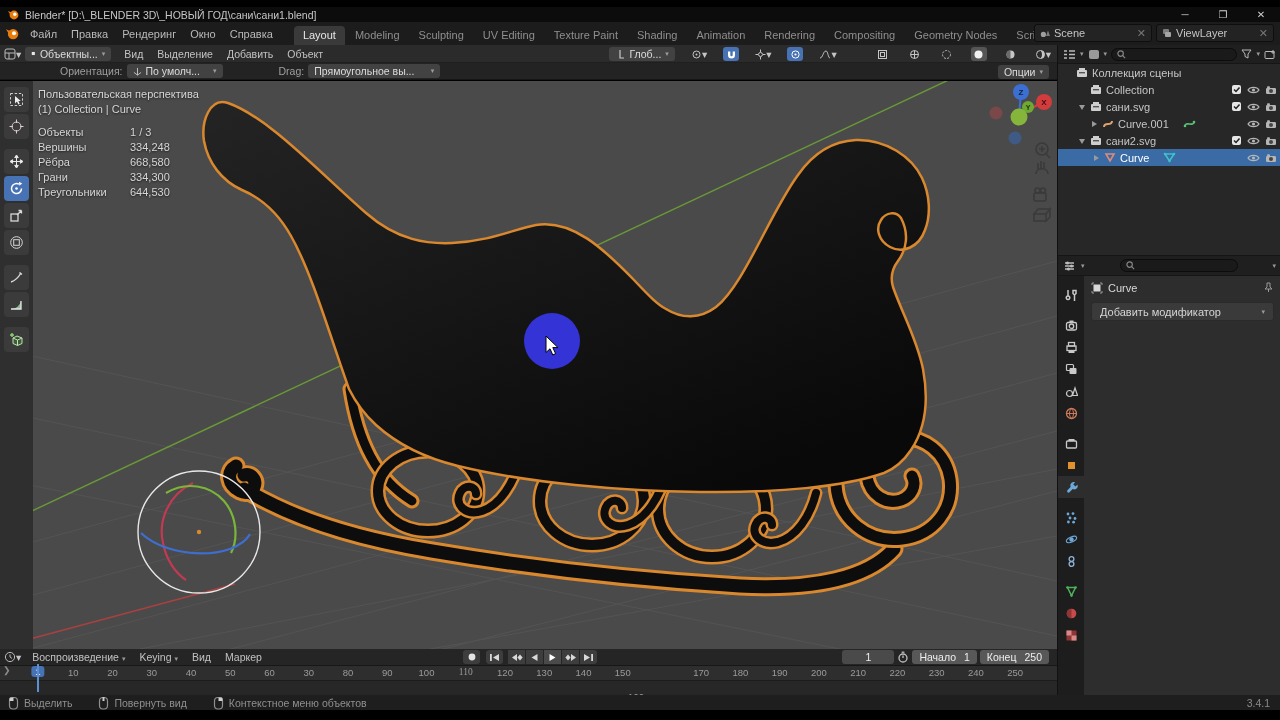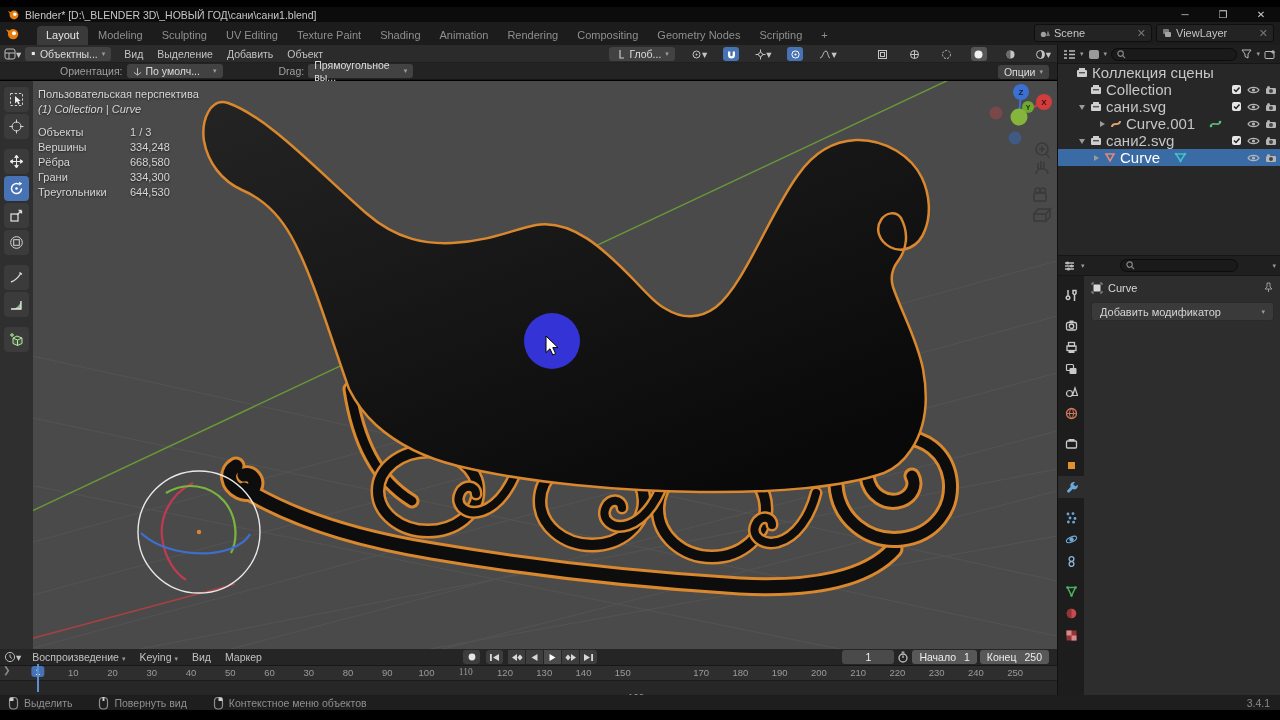--- a/index.html
+++ b/index.html
@@ -34,36 +34,36 @@
   .dd .car { font-size:7px; color:#9c9c9c; }
   .hbtn { display:flex; align-items:center; justify-content:center; height:14px; min-width:16px; border-radius:3px; color:#c5c5c5; }
   .hbtn.blue { background:#4772b3; color:#fff; }
   .lbl { color:#9f9f9f; margin:0 4px 0 10px; }
   #vp-header-right { position:absolute; right:6px; top:2px; display:flex; gap:16px; align-items:center; }
   #options-btn { position:absolute; right:8px; top:2px; }
 
   
   #viewport { position:absolute; left:0; top:36px; width:1057px; height:568px; background:#4a4a4b; overflow:hidden; }
   #stats { position:absolute; left:38px; top:6px; color:#d6d6d6; font-size:11px; line-height:15px; text-shadow:0 1px 2px rgba(0,0,0,.6); }
-  #stats .dim { margin-bottom:8px;font-style:italic; }
+  #stats .dim { margin-bottom:8px; }
   .stat-row { display:flex; }
   .stat-row .sl { width:92px; }
 
   
   #toolbar { position:absolute; left:0; top:36px; width:33px; height:568px; background:#2f2f2f; padding-top:4px; }
   .tool { width:25px; height:25px; margin:2px auto; background:#3b3b3b; border-radius:4px; display:flex; align-items:center; justify-content:center; }
   .tool.active { background:#4772b3; }
   .tool.grp { margin-top:10px; }
 
   
   #right-col { position:absolute; left:1057px; top:0; width:223px; height:650px; background:#272727; border-left:1px solid #111; }
   #outliner { position:absolute; left:0; top:0; width:223px; height:210px; }
   #outliner-header { height:19px; background:#1f1f1f; display:flex; align-items:center; gap:4px; padding:0 5px; border-bottom:1px solid #161616; }
   .search { flex:1; height:13px; background:#1a1a1a; border:1px solid #0c0c0c; border-radius:7px; display:flex; align-items:center; padding:0 5px; color:#777; font-size:10px; gap:3px; }
-  .o-row { position:relative; height:17px; display:flex; align-items:center; font-size:15px; color:#c5c5c5; padding-right:4px; }
+  .o-row { position:relative; height:17px; display:flex; align-items:center; font-size:11px; color:#c5c5c5; padding-right:4px; }
   .o-row.selected { background:#3a6ba5; color:#fff; }
   .o-row .disc { width:11px; text-align:center; color:#9a9a9a; font-size:8px; flex:none; }
   .o-row .olabel { margin-left:4px; white-space:nowrap; overflow:hidden; }
   .o-row .extra { margin-left:14px; }
   .o-ctrl { position:absolute; right:4px; top:0; height:17px; display:flex; align-items:center; gap:5px; }
 
   
   #props { position:absolute; left:0; top:210px; width:223px; height:440px; background:#2d2d2d; border-top:1px solid #151515; }
   #props-header { height:20px; background:#1f1f1f; display:flex; align-items:center; gap:5px; padding:0 5px; border-bottom:1px solid #161616; }
   #props-tabs { position:absolute; left:0; top:20px; width:26px; height:420px; background:#1d1d1d; padding-top:8px; }
@@ -124,20 +124,27 @@
   </div>
 
   <div id="topbar">
     <span class="logo">
       <svg width="13" height="13" viewBox="0 0 11 11">
           <circle cx="6" cy="6" r="4.4" fill="#e87d0d"></circle>
           <circle cx="6.8" cy="5.2" r="1.7" fill="#fff"></circle>
           <path d="M0,2 L5,4 L2.5,6 Z" fill="#e87d0d"></path>
         </svg>
     </span>
+    <span id="topbar-menus" style="display:flex">
+        <span class="menu-item">Файл</span>
+        <span class="menu-item">Правка</span>
+        <span class="menu-item">Рендеринг</span>
+        <span class="menu-item">Окно</span>
+        <span class="menu-item">Справка</span>
+      </span>
     <span id="workspace-tabs" style="display:flex;margin-left:14px;align-self:flex-end;">
         <span class="wtab active">Layout</span>
         <span class="wtab">Modeling</span>
         <span class="wtab">Sculpting</span>
         <span class="wtab">UV Editing</span>
         <span class="wtab">Texture Paint</span>
         <span class="wtab">Shading</span>
         <span class="wtab">Animation</span>
         <span class="wtab">Rendering</span>
         <span class="wtab">Compositing</span>
@@ -274,21 +281,21 @@
       <div id="vp-tools" class="vp-row">
         <span class="lbl" style="margin-left:0">Ориентация:</span>
         <span class="dd" style="width:96px">
           <svg width="9" height="9" viewBox="0 0 10 10">
               <path d="M5,1 V9 M5,9 L1,6 M5,9 L9,6" stroke="#c9c9c9" fill="none"></path>
             </svg>
           <span>По умолч...</span>
           <span class="car" style="margin-left:auto">▾</span>
         </span>
         <span class="lbl" style="margin-left:56px">Drag:</span>
-        <span class="dd" style="width:105px">
+        <span class="dd" style="width:132px">
           <span>Прямоугольное вы...</span>
           <span class="car" style="margin-left:auto">▾</span>
         </span>
         <span class="dd" id="options-btn" style="background:#404040">
           <span>Опции</span>
             <span class="car">▾</span>
         </span>
       </div>
 
       <div id="viewport">
@@ -732,21 +739,21 @@
                 </span>
                 <span>
                   <svg width="12" height="10" viewBox="0 0 12 10">
                     <rect x="1" y="3" width="10" height="6" rx="1.2" fill="#b5b5b5"></rect>
                     <circle cx="6" cy="6" r="2" fill="#444"></circle>
                     <rect x="2" y="1.2" width="3" height="2" rx="1" fill="#b5b5b5"></rect>
                   </svg>
                 </span>
               </span>
             </div>
-            <div class="o-row" style="padding-left: 40px;">
+            <div class="o-row" style="padding-left: 32px;">
               <span class="disc">
                 <svg width="8" height="8" viewBox="0 0 8 8">
                   <path d="M2,1 L7,4 L2,7 Z" fill="#9a9a9a"></path>
                 </svg>
               </span>
               <span style="margin-left: 1px;">
                 <svg width="12" height="11" viewBox="0 0 12 11">
                   <path d="M2,9 C2,3 10,9 10,3" fill="none" stroke="#e0a16a" stroke-width="2"></path>
                 </svg>
               </span>

